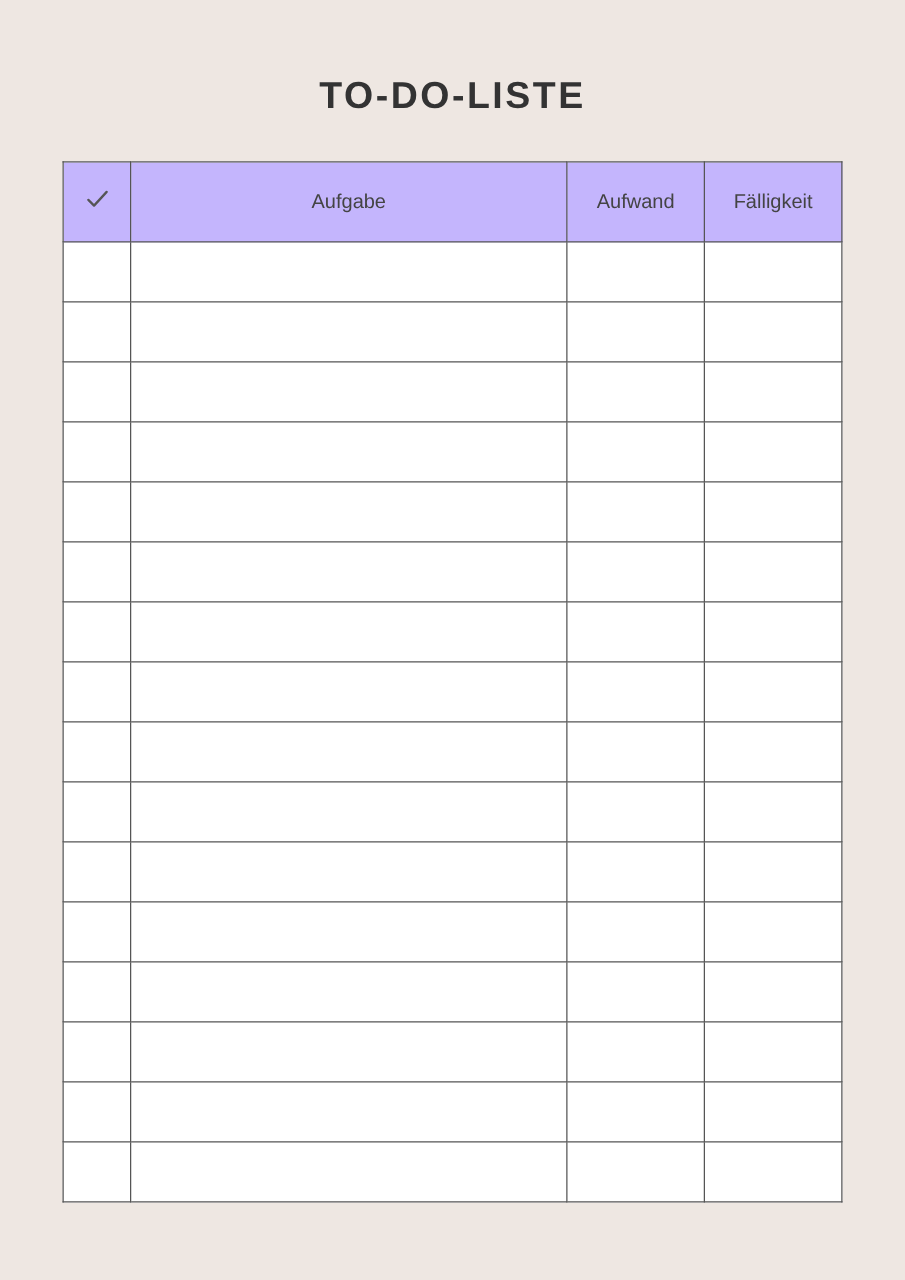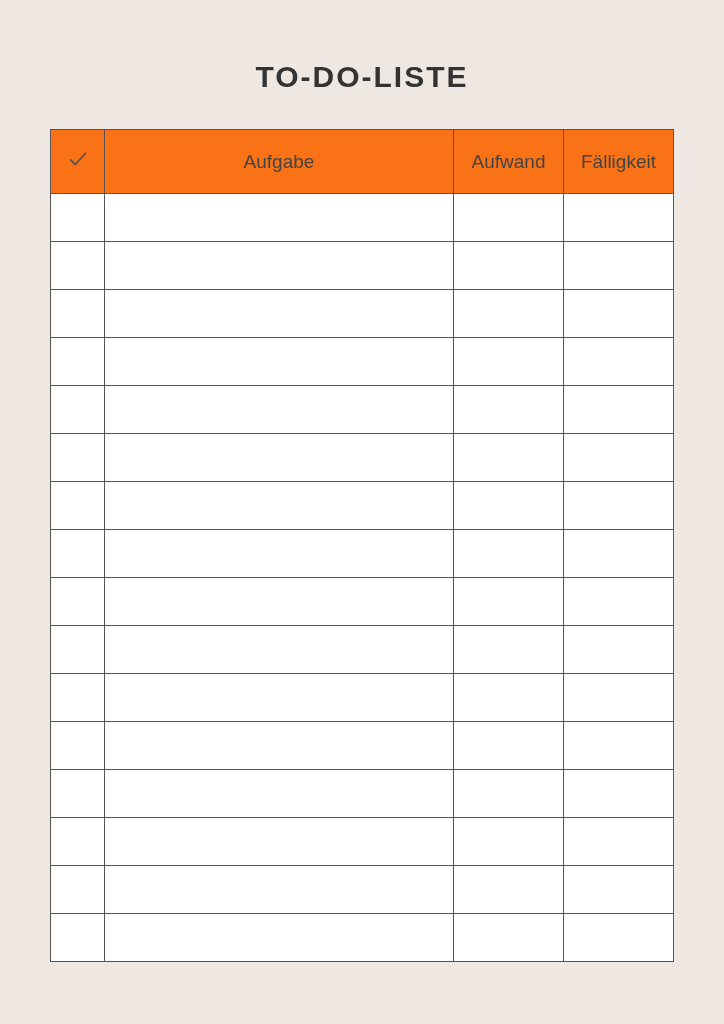--- a/index.html
+++ b/index.html
@@ -29,24 +29,24 @@
     border-collapse: collapse;
     width: 100%;
     table-layout: fixed;
     background: #ffffff;
   }
   table.todo th, table.todo td {
     border: 1px solid #555555;
     box-sizing: border-box;
   }
   table.todo thead th {
-    background: #f97316;
+    background: #c4b5fd;
     color: #444444;
     font-weight: 400;
-    font-size: 19px;
+    font-size: 16px;
     height: 64px;
     vertical-align: middle;
   }
   table.todo tbody td {
     height: 48px;
     background: #ffffff;
   }
   col.c-check { width: 54px; }
   col.c-task  { width: auto; }
   col.c-eff   { width: 110px; }

